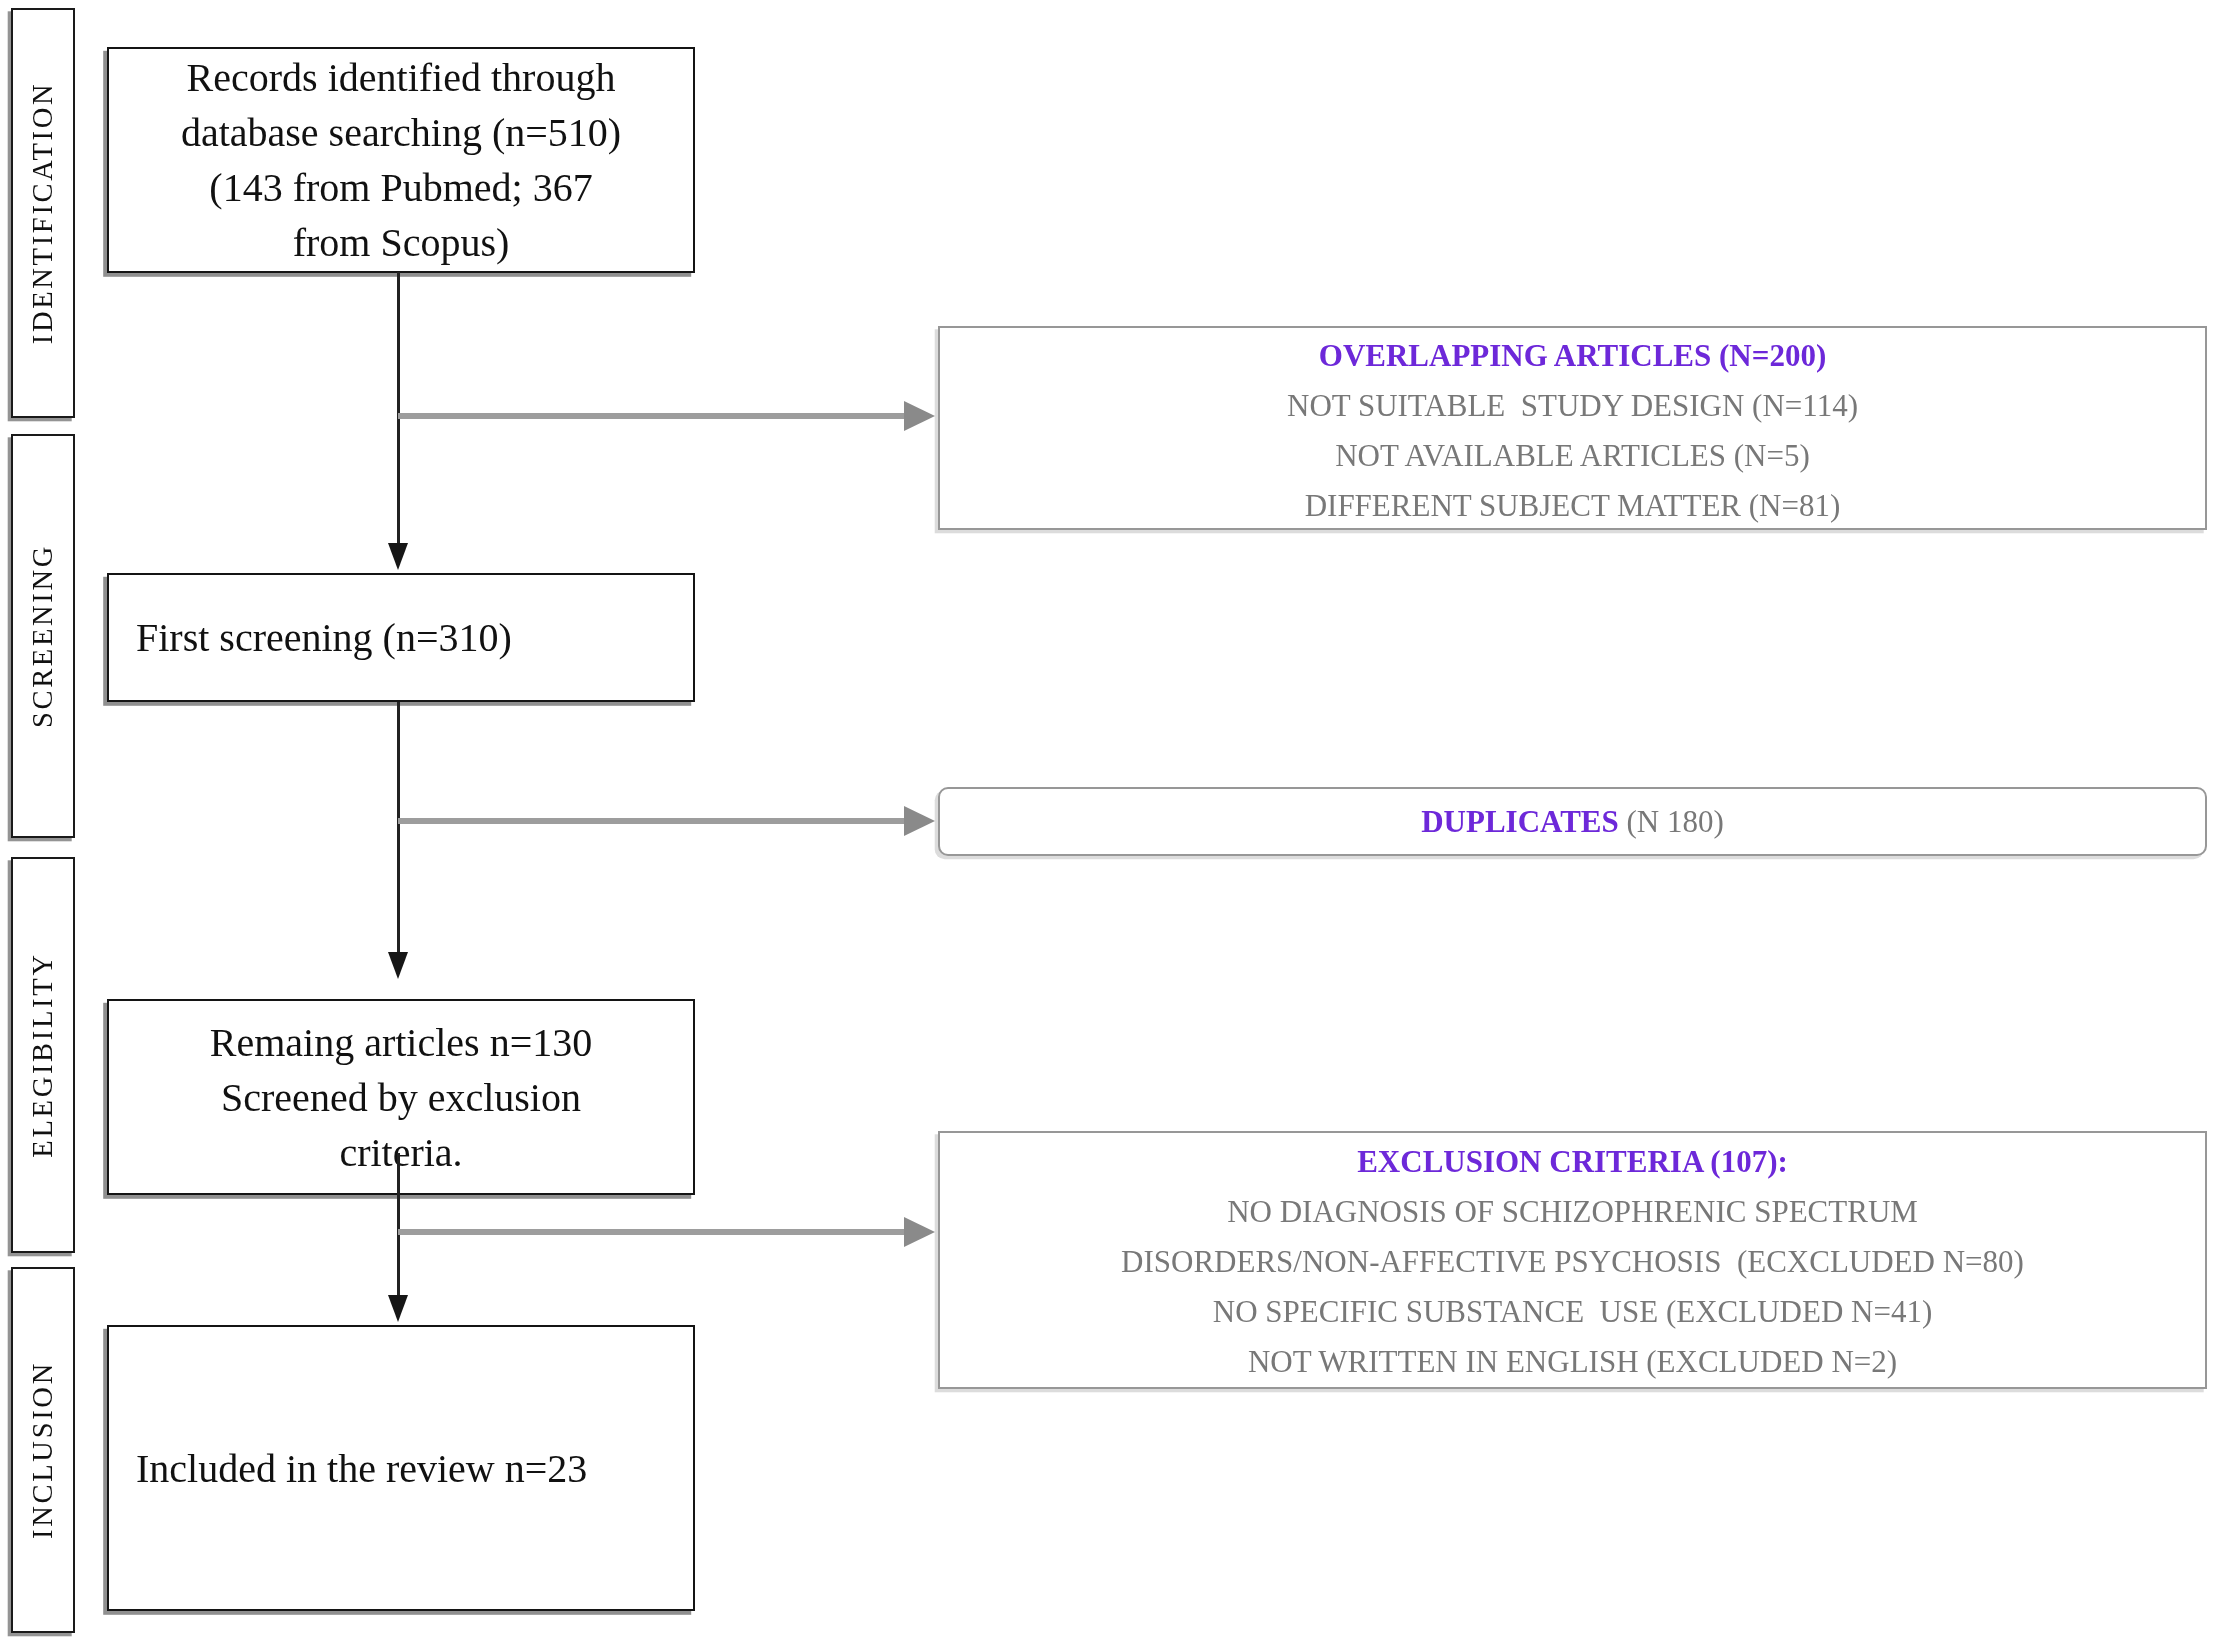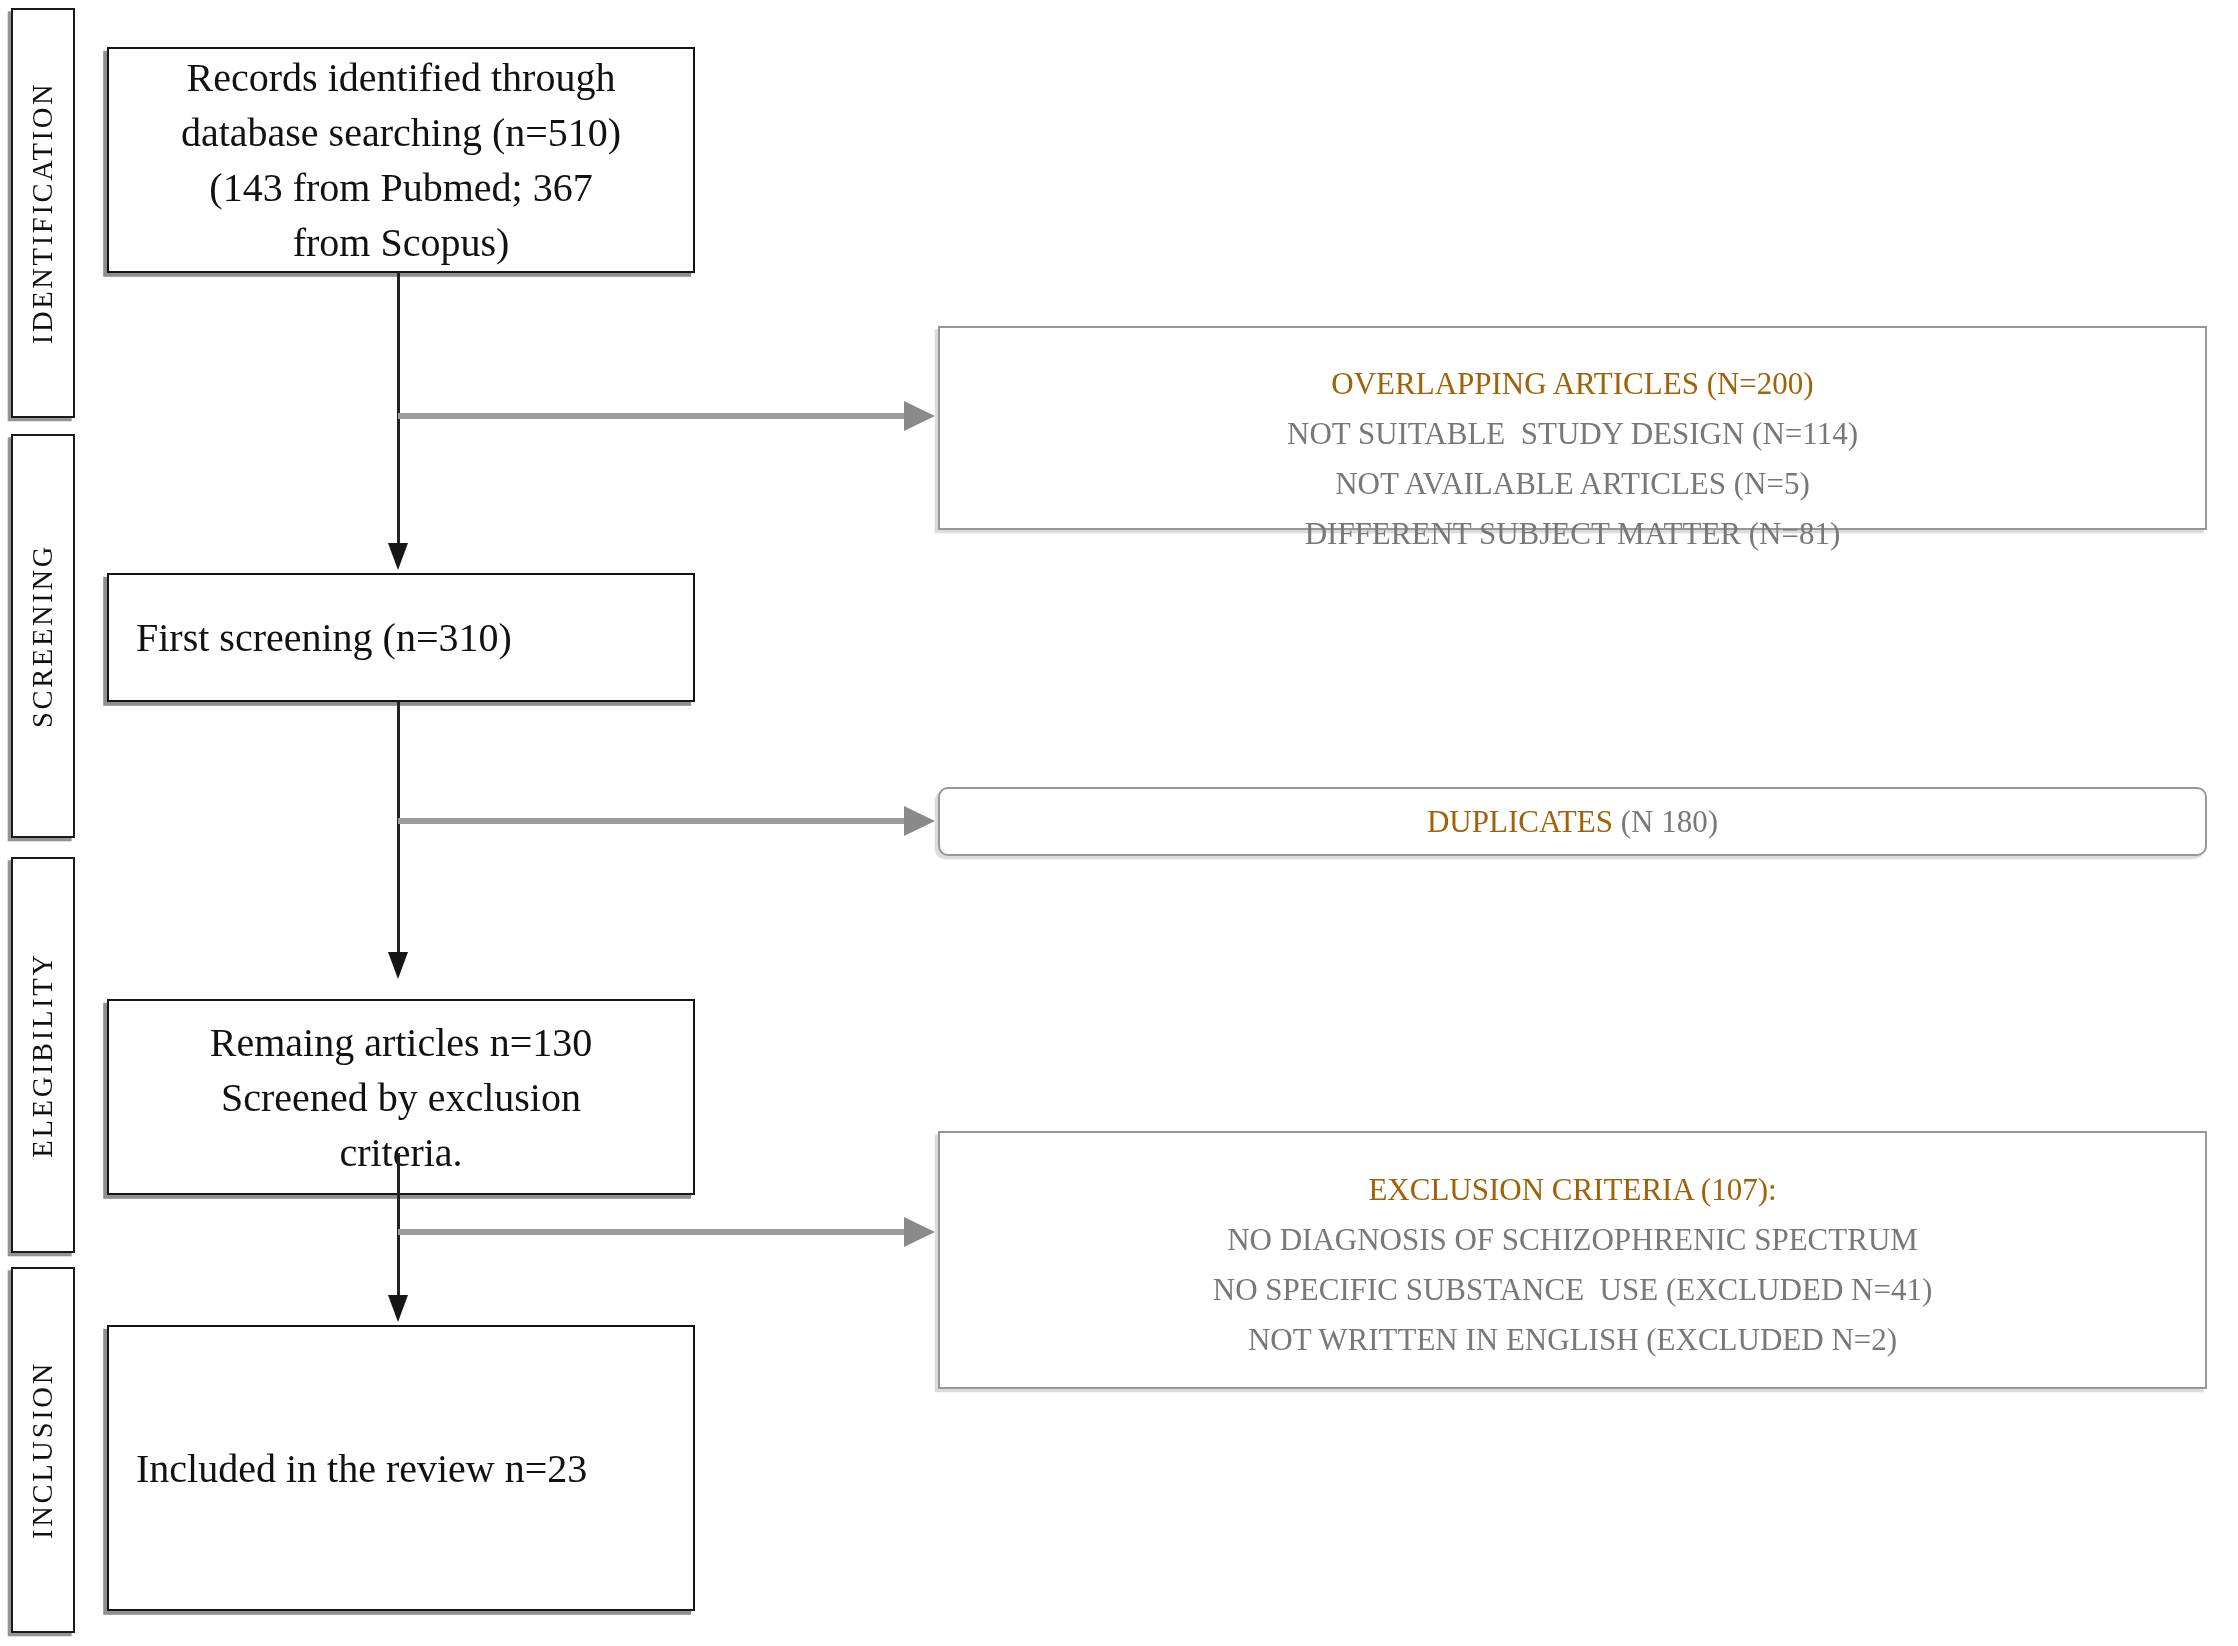--- a/index.html
+++ b/index.html
@@ -20,21 +20,21 @@
   .fbox.centered{display:flex;flex-direction:column;justify-content:center;
         text-align:center;}
   .fbox.leftline{display:flex;align-items:center;text-align:left;padding-left:27px;}
   .f-line{line-height:55px;white-space:pre-wrap;}
 
   
   .rbox{position:absolute;left:938px;width:1269px;background:#ffffff;
         border:2.2px solid #979797;box-shadow:-3.3px 3.3px 0 #dcdcdc;
         box-sizing:border-box;color:#787878;font-size:31px;text-align:center;}
   .rbox .r-line{line-height:50px;white-space:pre-wrap;}
-  .rbox .bold{font-weight:normal;color:#a16207;margin-top:28px;}
+  .rbox .bold{font-weight:bold;color:#6d28d9;}
   .rbox.single{display:flex;align-items:center;justify-content:center;}
 
   
   .vline{position:absolute;width:2.7px;background:#222222;}
   .vhead{position:absolute;width:0;height:0;
          border-left:10.4px solid transparent;border-right:10.4px solid transparent;
          border-top:27px solid #161616;}
   .hline{position:absolute;height:5.5px;background:#9d9d9d;}
   .hhead{position:absolute;width:0;height:0;
          border-top:15.3px solid transparent;border-bottom:15.3px solid transparent;
@@ -86,20 +86,21 @@
     <div class="r-line">DIFFERENT SUBJECT MATTER (N=81)</div>
   </div>
 
   <div class="rbox single" style="top:787px;height:69px;border-radius:10px;">
     <div class="r-line"><span class="bold">DUPLICATES</span><span> (N 180)</span></div>
   </div>
 
   <div class="rbox" style="top:1131px;height:258px;padding-top:4.4px;">
     <div class="r-line bold">EXCLUSION CRITERIA (107):</div>
     <div class="r-line">NO DIAGNOSIS OF SCHIZOPHRENIC SPECTRUM</div>
+    <div class="r-line">DISORDERS/NON-AFFECTIVE PSYCHOSIS  (ECXCLUDED N=80)</div>
     <div class="r-line">NO SPECIFIC SUBSTANCE  USE (EXCLUDED N=41)</div>
     <div class="r-line">NOT WRITTEN IN ENGLISH (EXCLUDED N=2)</div>
   </div>
 
   <div class="vline" style="left:397px;top:272px;height:274px;"></div>
   <div class="vhead" style="left:388px;top:543px;"></div>
 
   <div class="vline" style="left:397px;top:702px;height:252px;"></div>
   <div class="vhead" style="left:388px;top:952px;"></div>
 

